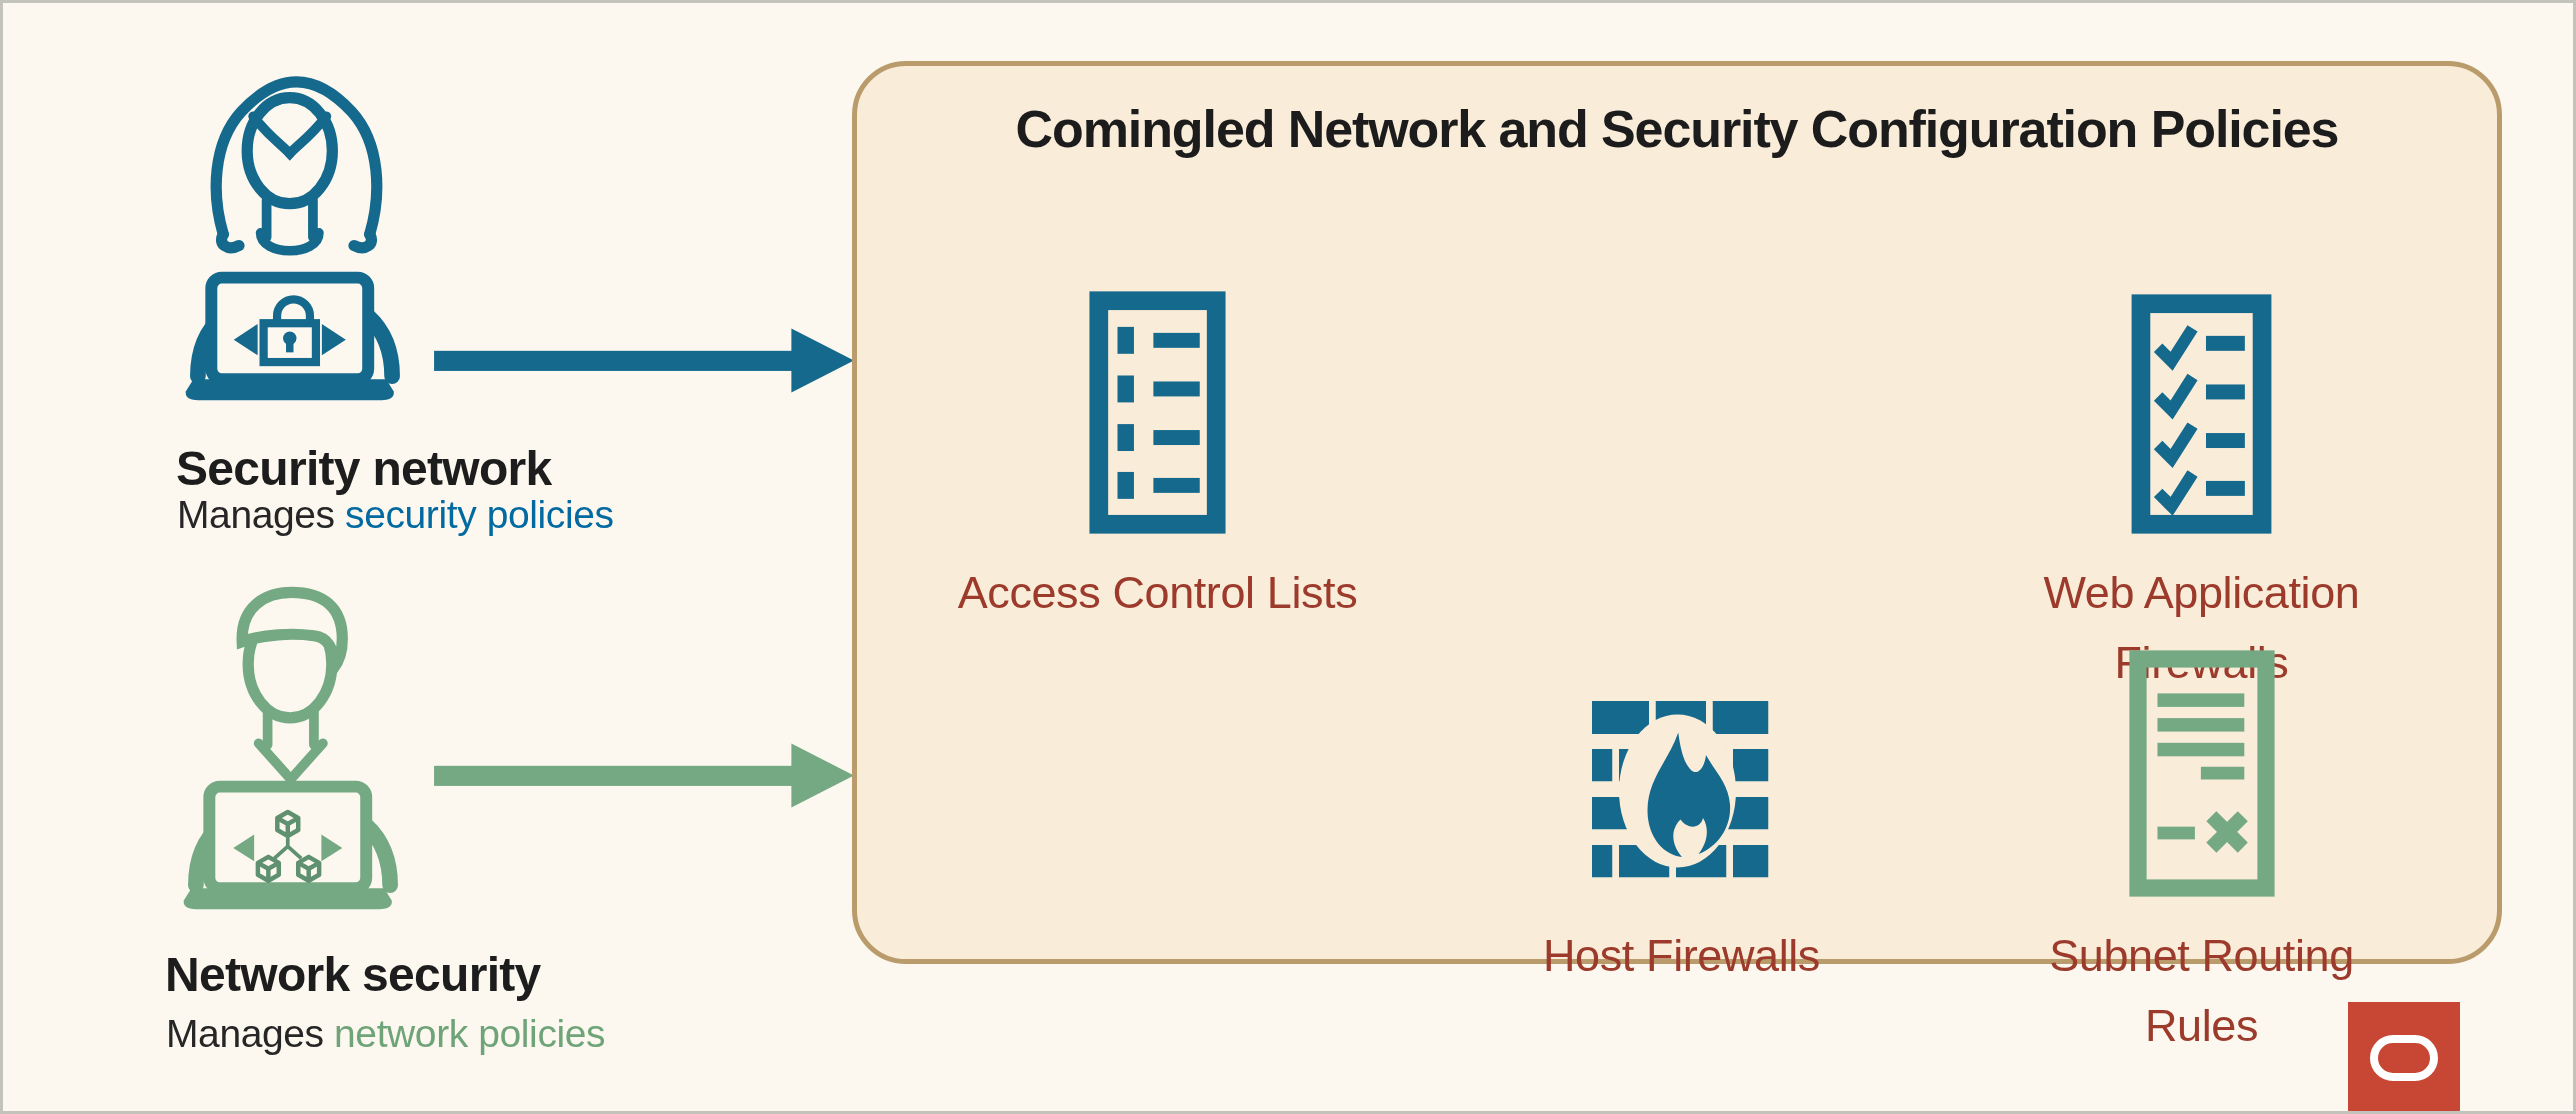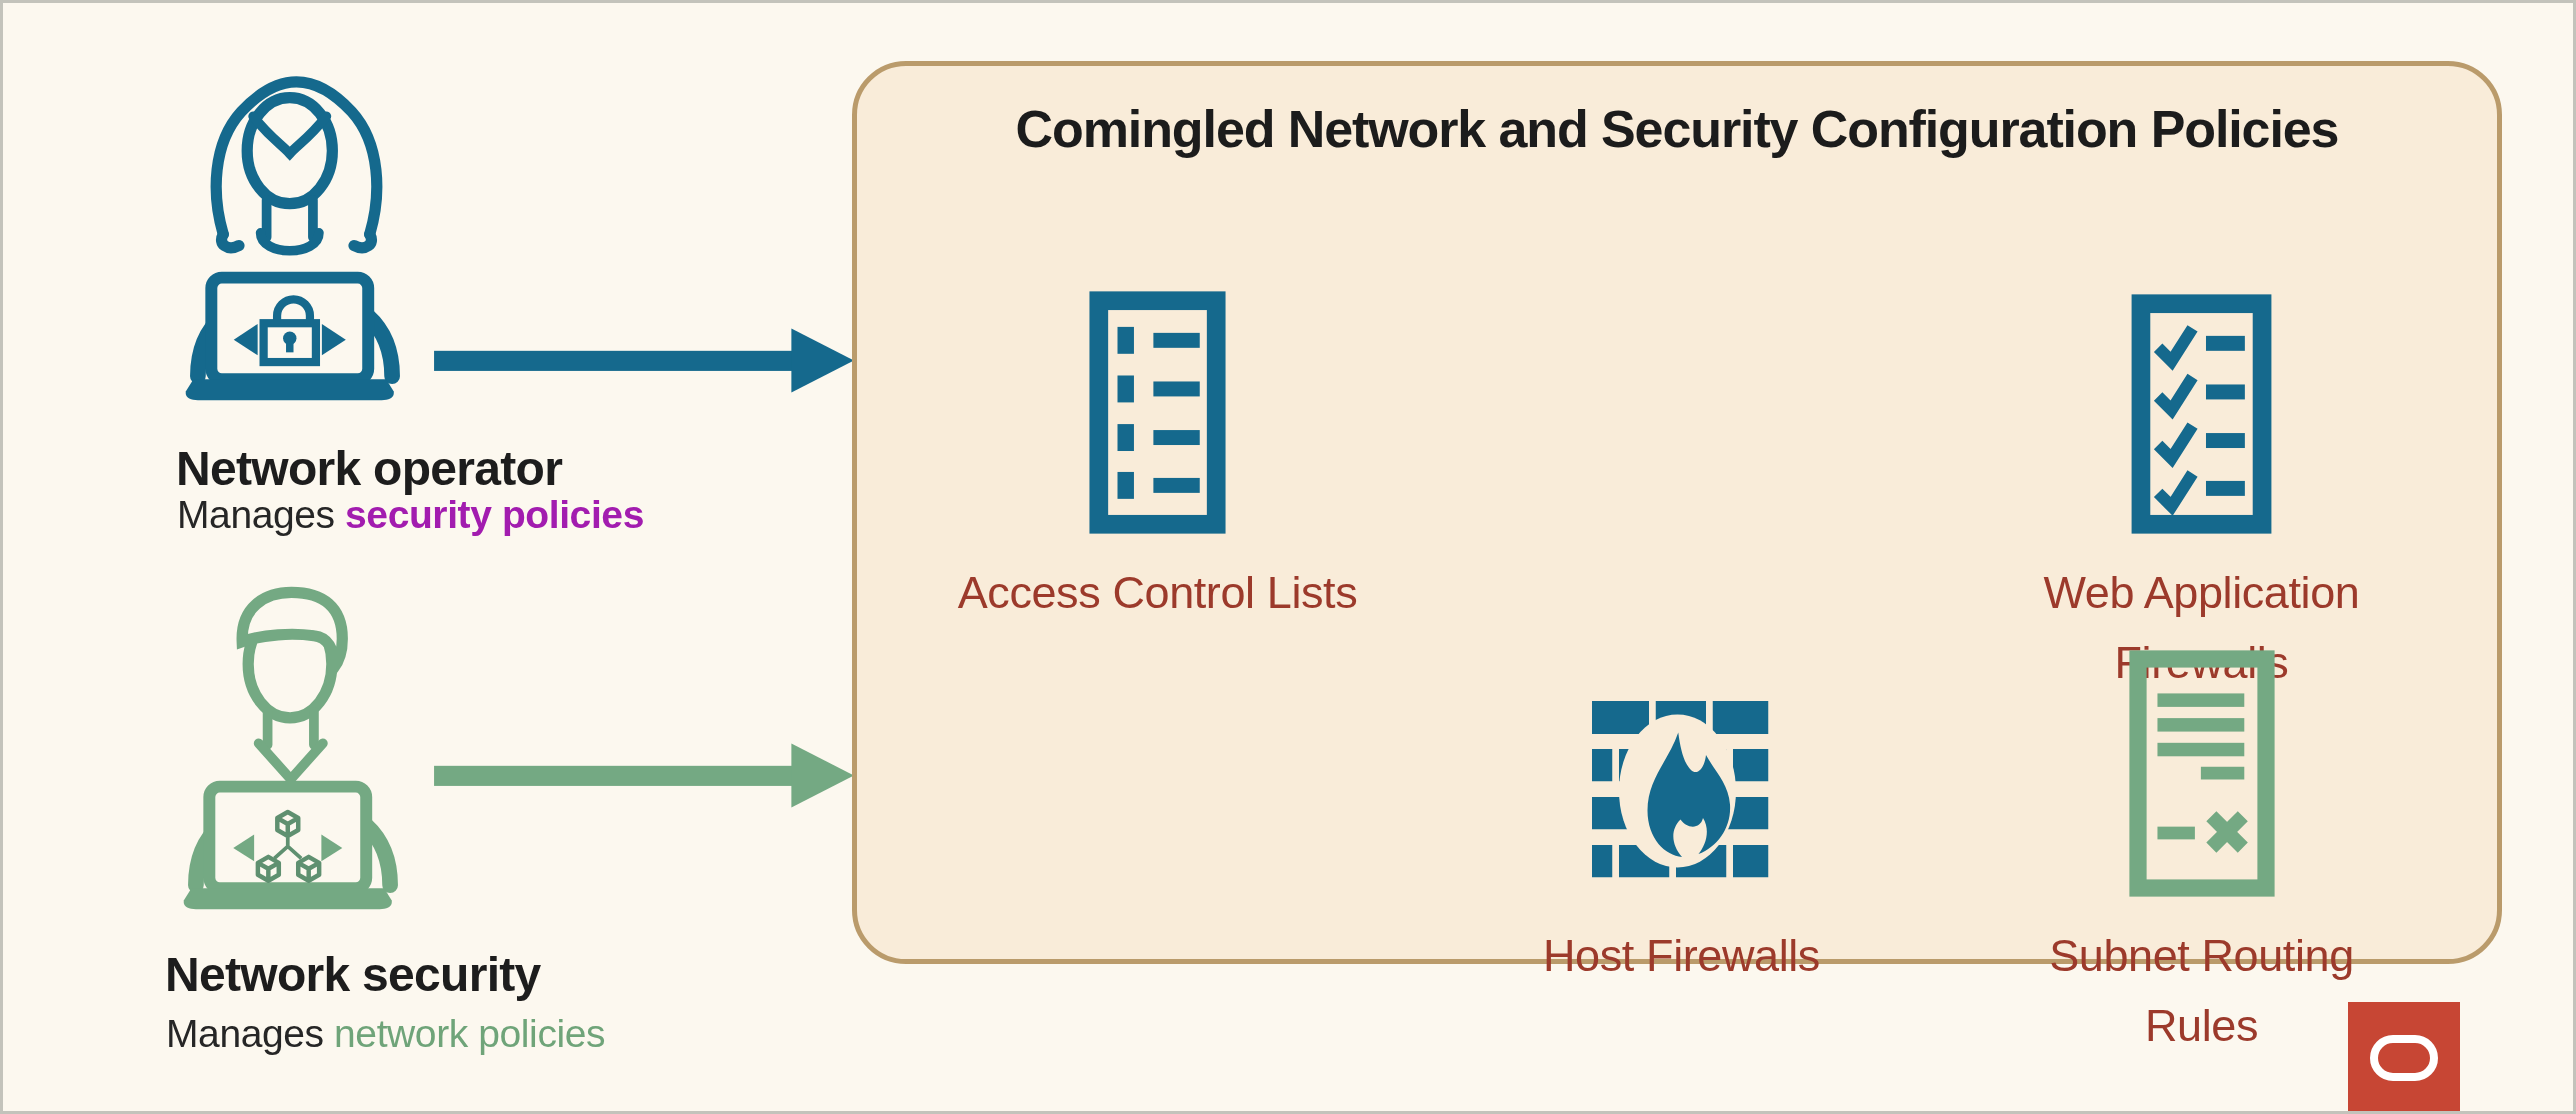--- a/index.html
+++ b/index.html
@@ -17,21 +17,21 @@
   .op-name{
     position:absolute;
     font-size:48px;font-weight:700;color:#1D1D1D;
     letter-spacing:-0.7px;white-space:nowrap;
   }
   .op-desc{
     position:absolute;
     font-size:39px;color:#262626;
     letter-spacing:-0.4px;white-space:nowrap;
   }
-  .hl-blue{color:#a21caf;font-weight:bold;}
+  .hl-blue{color:#0369a1;}
   .hl-green{color:#6FA479;}
   
   .arrow{position:absolute;}
   
   .panel{
     position:absolute;
     left:849px;top:58px;width:1650px;height:903px;
     box-sizing:border-box;
     background:#F9ECD9;
     border:5.2px solid #BA9B6B;
@@ -104,21 +104,21 @@
     <polygon points="120,334 88,355 120,376" fill="#15698D"></polygon>
     <polygon points="206,334 238,355 206,376" fill="#15698D"></polygon>
     <g stroke="#15698D" fill="none" stroke-width="11">
       <path d="M146,333 v-10 a22,22 0 0 1 44,0 v10"></path>
       <rect x="128" y="333" width="70" height="52"></rect>
     </g>
     <circle cx="163" cy="353" r="9" fill="#15698D"></circle>
     <rect x="158" y="357" width="10" height="15" fill="#15698D"></rect>
   </svg>
 
-  <div class="op-name" style="left:173px;top:438px;">Network operator</div>
+  <div class="op-name" style="left:173px;top:438px;">Security network</div>
   <div class="op-desc" style="left:174px;top:490px;">
     <span>Manages </span><span class="hl-blue">security policies</span>
   </div>
 
   <svg class="arrow" style="left:430px;top:324px;" width="422" height="67" viewBox="0 0 564 90">
     <rect x="0" y="32" width="488" height="27" fill="#15698D"></rect>
     <polygon points="480,2 564,45 480,88" fill="#15698D"></polygon>
   </svg>
 
   <svg class="operator-icon" style="left:163px;top:580px;" width="254" height="352" viewBox="0 0 340 470">

